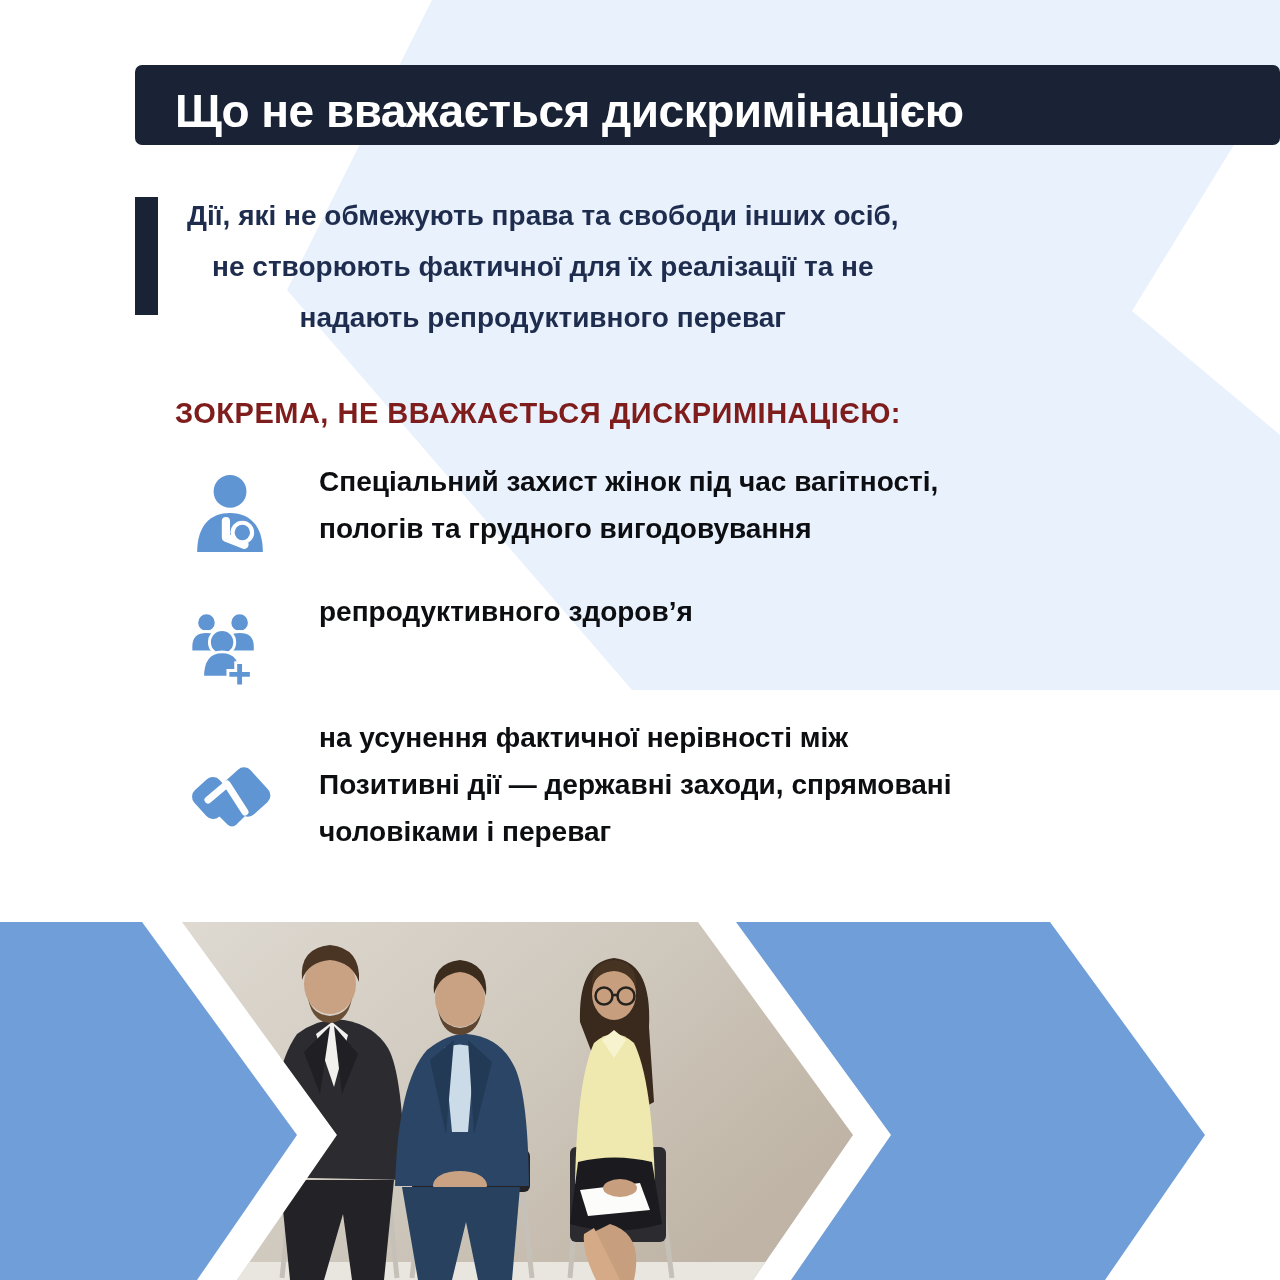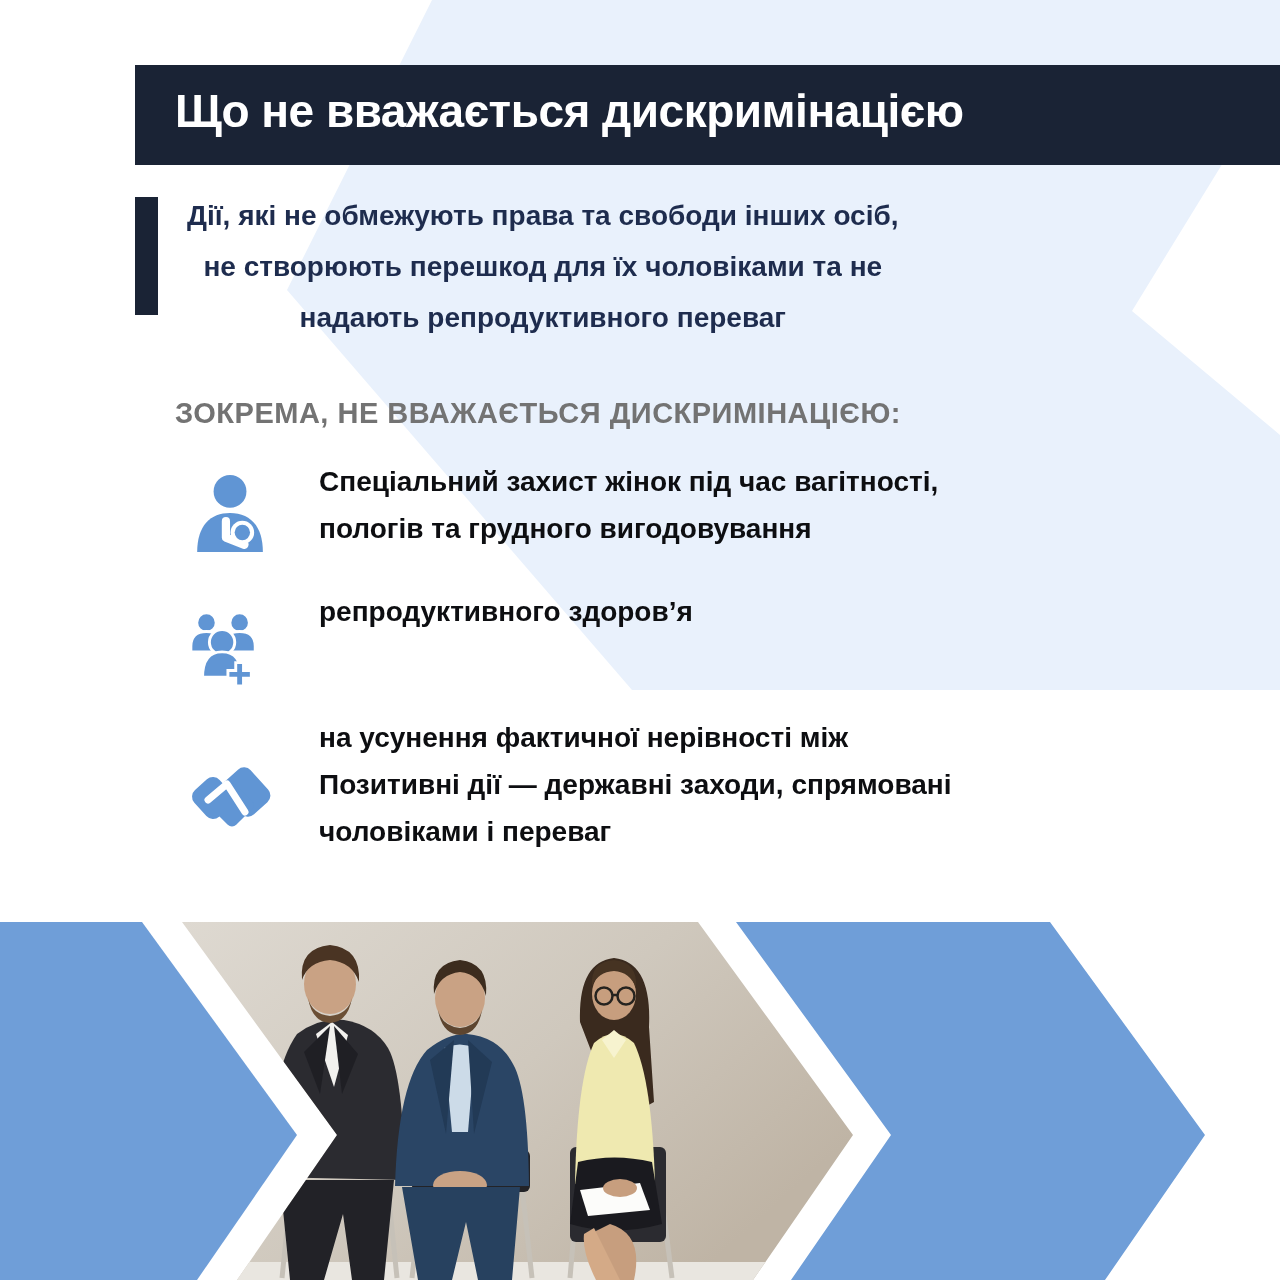--- a/index.html
+++ b/index.html
@@ -14,42 +14,43 @@
     background:#e9f1fc;
     clip-path:polygon(432px 0,1280px 0,1280px 690px,632px 690px,287px 290px);
   }
   .white-wedge{
     position:absolute;left:1132px;top:70px;width:148px;height:365px;
     background:#ffffff;
     clip-path:polygon(100% 0,0 66%,100% 100%);
   }
   
   .title-bar{
-    position:absolute;left:135px;top:65px;width:1145px;height:100px;
+    position:absolute;left:135px;top:65px;width:1145px;height:80px;
     background:#1a2335;
+    border-radius:7px;
   }
   .page-title{
     position:absolute;left:40px;top:0;height:92px;line-height:92px;
     font-size:46px;font-weight:bold;color:#ffffff;letter-spacing:-0.5px;
     white-space:nowrap;
   }
   
   .quote-bar{
     position:absolute;left:135px;top:197px;width:23px;height:118px;
     background:#1a2335;
   }
   .intro{
     position:absolute;left:187px;top:190px;
     font-size:28px;line-height:51px;font-weight:bold;color:#1e2c4e;
     white-space:nowrap;
     text-align:center;
   }
   .subheading{
     position:absolute;left:175px;top:397px;
-    font-size:29px;font-weight:bold;color:#737373;letter-spacing:0.5px;
+    font-size:29px;font-weight:bold;color:#7f1d1d;letter-spacing:0.5px;
     white-space:nowrap;
   }
   .bullet-text{
     position:absolute;left:319px;
     font-size:28px;line-height:47px;font-weight:bold;color:#0d0e11;
     white-space:nowrap;
   }
   .bt-1{top:458px}.bt-2{top:588px}.bt-3{top:714px}
   .bullet-icon{position:absolute;}
   .bi-1{left:192px;top:474px;width:74px;height:78px;}
@@ -80,21 +81,21 @@
   <div class="pale-shape"></div>
   <div class="white-wedge"></div>
 
   <div class="title-bar">
     <div class="page-title">Що не вважається дискримінацією</div>
   </div>
 
   <div class="quote-bar"></div>
   <div class="intro">
     <div>Дії, які не обмежують права та свободи інших осіб,</div>
-    <div>не створюють перешкод для їх чоловіками та не</div>
+    <div>не створюють фактичної для їх реалізації та не</div>
     <div>надають репродуктивного переваг</div>
   </div>
 
   <div class="subheading">ЗОКРЕМА, НЕ ВВАЖАЄТЬСЯ ДИСКРИМІНАЦІЄЮ:</div>
 
   <div class="bullet-icon bi-1">
     <svg viewBox="0 0 72 76" width="74" height="78">
       <circle cx="37" cy="17" r="16" fill="#6095d4"></circle>
       <path d="M5,76 C5,50 18,38 37,38 C56,38 69,50 69,76 Z" fill="#6095d4"></path>
       <path d="M33,46 L33,62 L51,69" stroke="#ffffff" stroke-width="8" fill="none" stroke-linecap="round" stroke-linejoin="round"></path>

